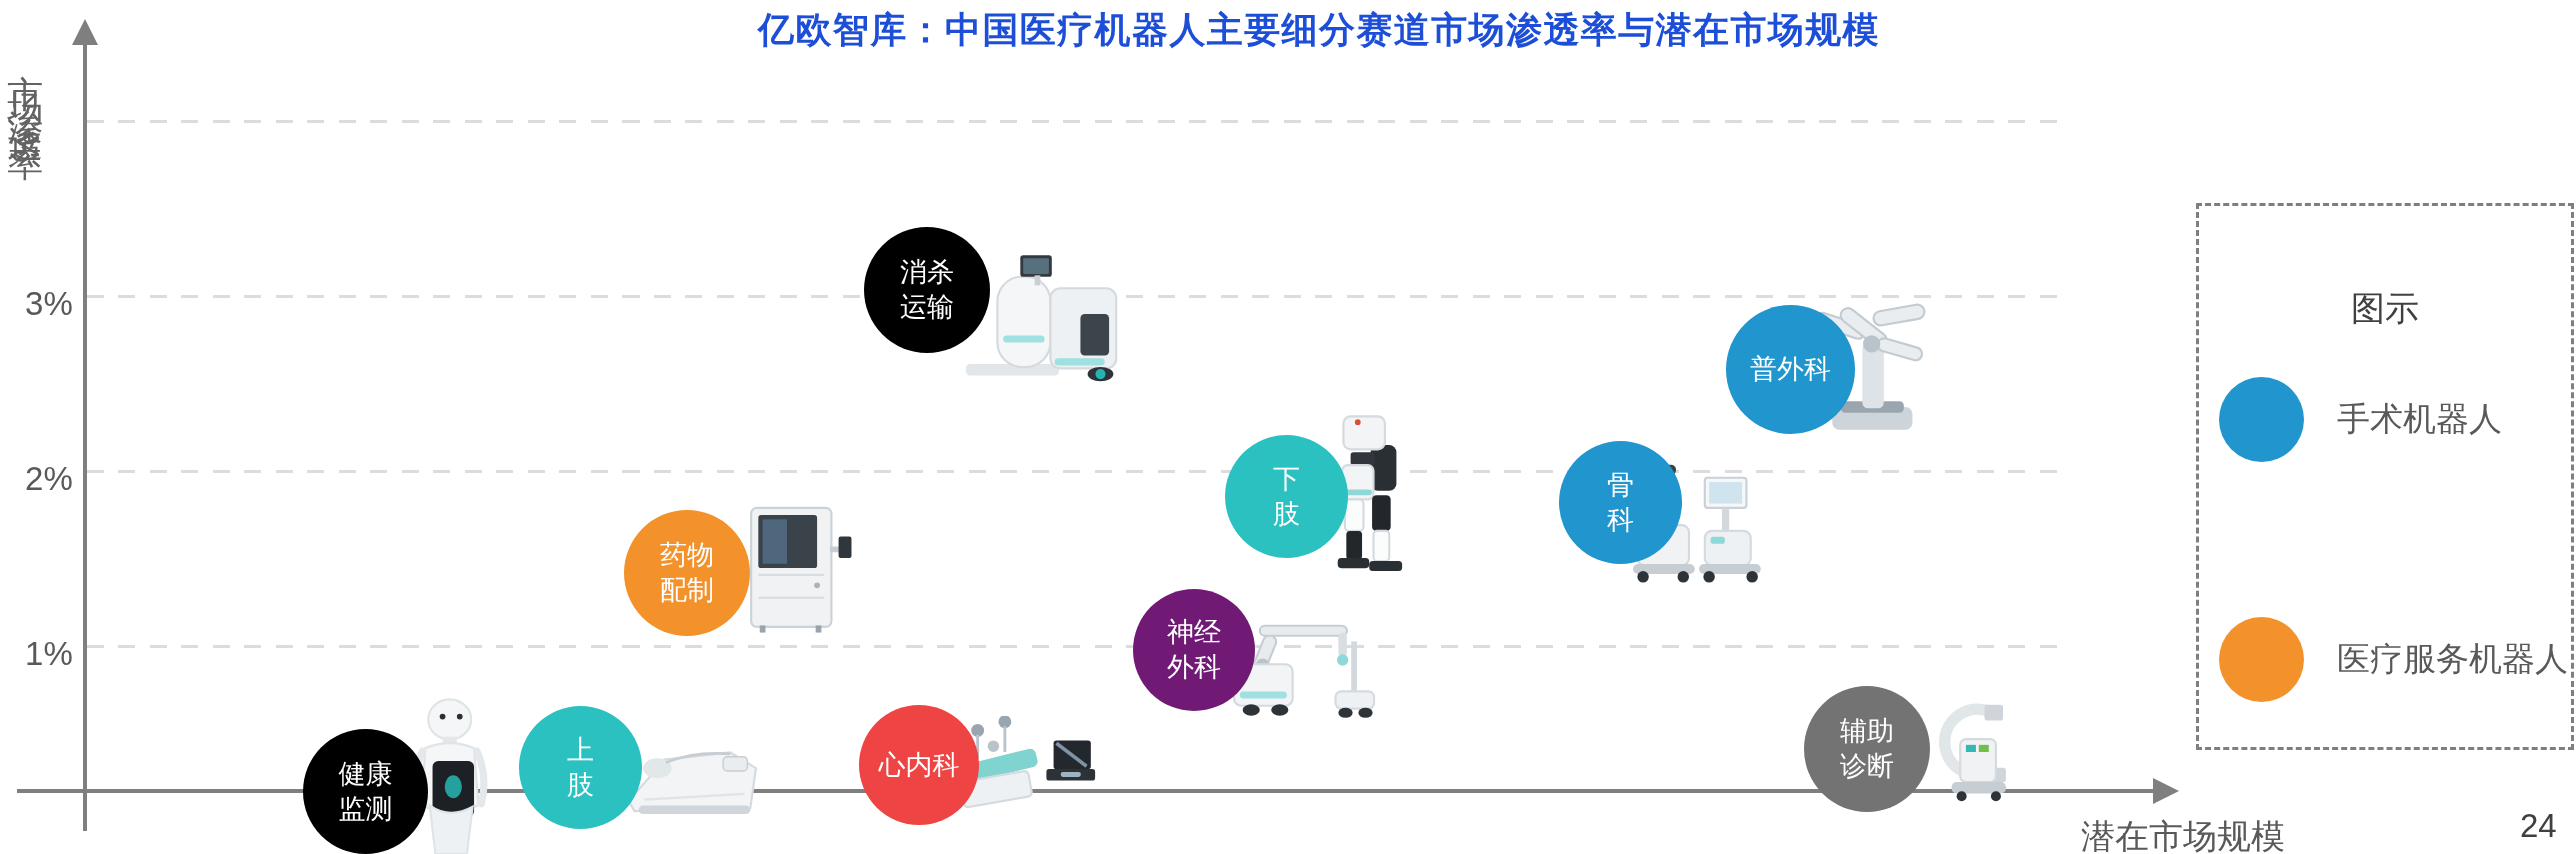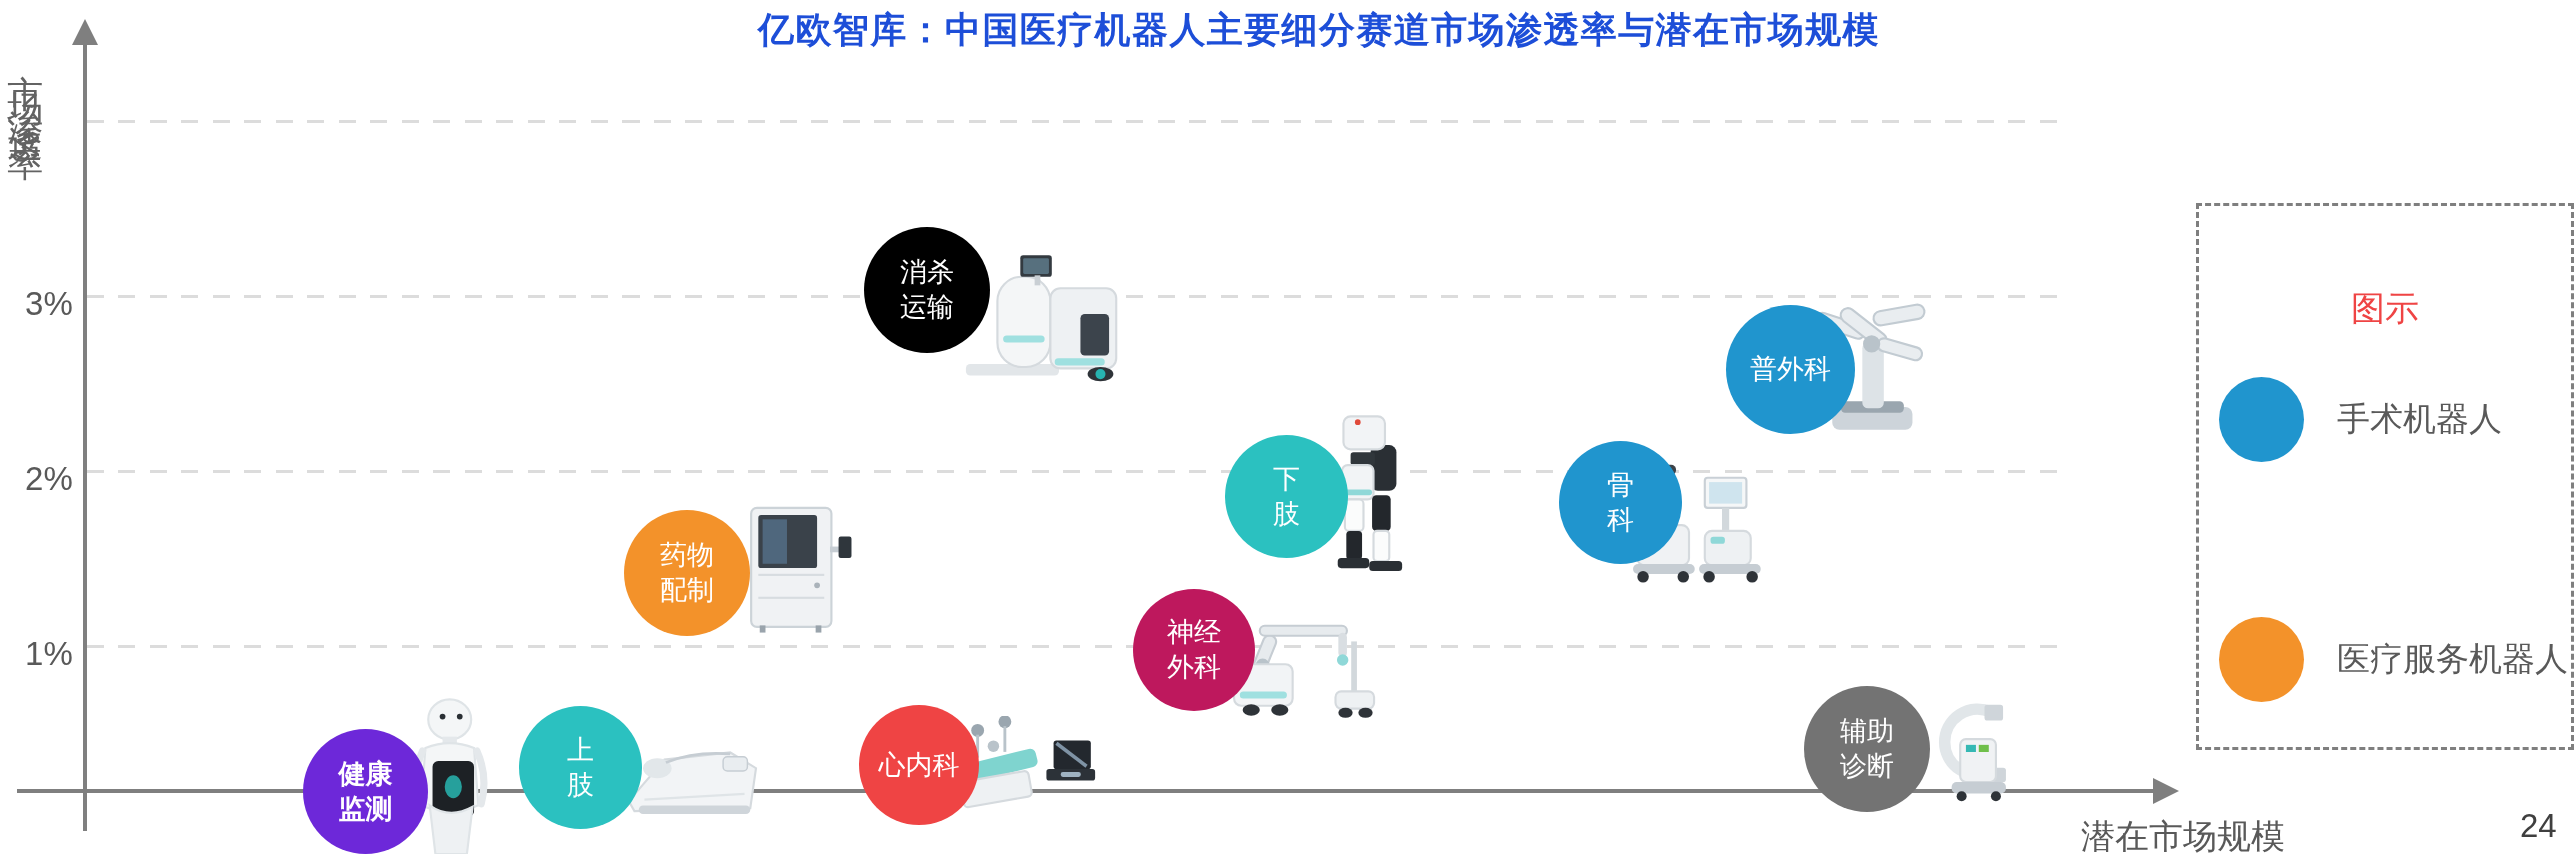--- a/index.html
+++ b/index.html
@@ -10,21 +10,21 @@
   .axis-v{position:absolute;left:83px;top:37px;width:3.6px;height:794px;background:#7f7f7f;}
   .arrow-up{position:absolute;left:72px;top:18.6px;width:0;height:0;border-left:13.6px solid transparent;border-right:13.6px solid transparent;border-bottom:26px solid #7f7f7f;}
   .axis-h{position:absolute;left:17px;top:789px;width:2139px;height:3.6px;background:#7f7f7f;}
   .arrow-right{position:absolute;left:2153px;top:778px;width:0;height:0;border-top:13px solid transparent;border-bottom:13px solid transparent;border-left:26px solid #7f7f7f;}
   .grid{position:absolute;left:87px;width:1976px;height:2.9px;
         background:repeating-linear-gradient(90deg,#dcdcdc 0 17px,transparent 17px 31.5px);}
   .tick{position:absolute;width:57px;text-align:right;font-size:33px;color:#595959;}
   .bubble{position:absolute;border-radius:50%;display:flex;align-items:center;justify-content:center;
           color:#ffffff;font-size:27px;line-height:1.28;text-align:center;white-space:pre-line;z-index:5;}
   .legend{position:absolute;left:2196px;top:203px;width:378px;height:547px;border:3.6px dashed #7f7f7f;background:#ffffff;box-sizing:border-box;z-index:4;}
-  .legend-title{position:absolute;left:0;top:80px;width:100%;text-align:center;font-size:34px;color:#ef4444;}
+  .legend-title{position:absolute;left:0;top:80px;width:100%;text-align:center;font-size:34px;color:#404040;}
   .legend-item{position:absolute;left:20px;display:flex;align-items:center;}
   .legend-swatch{width:85px;height:85px;border-radius:50%;flex:0 0 auto;}
   .legend-text{margin-left:33px;font-size:33px;color:#595959;white-space:nowrap;}
   .x-label{position:absolute;left:2081px;top:814px;font-size:34px;color:#595959;white-space:nowrap;}
   .page-num{position:absolute;left:2520px;top:807px;font-size:33px;color:#3f3f3f;}
   .robot{position:absolute;z-index:2;}
   .robot svg{display:block;width:100%;height:100%;}
 </style>
 </head>
 <body>
@@ -201,30 +201,30 @@
       <rect x="40" y="112" width="76" height="16" rx="7" fill="#c6cdd3"></rect>
       <circle cx="54" cy="132" r="7" fill="#2e3338"></circle>
         <circle cx="102" cy="132" r="7" fill="#2e3338"></circle>
     </svg>
   </div>
 
   <div class="bubble" style="left: 864px; top: 227px; width: 126px; height: 126px; background: #000000;">消杀
 运输</div>
   <div class="bubble" style="left: 624px; top: 510px; width: 126px; height: 126px; background: rgb(243, 146, 42);">药物
 配制</div>
-  <div class="bubble" style="left: 303px; top: 729px; width: 125px; height: 125px; background: #6d28d9; font-weight: bold;">健康
+  <div class="bubble" style="left: 303px; top: 729px; width: 125px; height: 125px; background: #000000;">健康
 监测</div>
   <div class="bubble" style="left: 1804px; top: 686px; width: 126px; height: 126px; background: #737373;">辅助
 诊断</div>
   <div class="bubble" style="left: 519px; top: 706px; width: 123px; height: 123px; background: rgb(43, 193, 192);">上
 肢</div>
   <div class="bubble" style="left: 1225px; top: 435px; width: 123px; height: 123px; background: rgb(43, 193, 192);">下
 肢</div>
   <div class="bubble" style="left: 859px; top: 705px; width: 120px; height: 120px; background: #ef4444;">心内科</div>
-  <div class="bubble" style="left: 1133px; top: 589px; width: 122px; height: 122px; background: #be185d;">神经
+  <div class="bubble" style="left: 1133px; top: 589px; width: 122px; height: 122px; background: #701a75;">神经
 外科</div>
   <div class="bubble" style="left: 1559px; top: 441px; width: 123px; height: 123px; background: rgb(32, 149, 206);">骨
 科</div>
   <div class="bubble" style="left: 1726px; top: 305px; width: 129px; height: 129px; background: rgb(32, 149, 206);">普外科</div>
 
   <div class="legend">
     <div class="legend-title">图示</div>
     <div class="legend-item" style="top:171px;">
       <div class="legend-swatch" style="background: rgb(32, 149, 206);"></div>
       <div class="legend-text">手术机器人</div>

